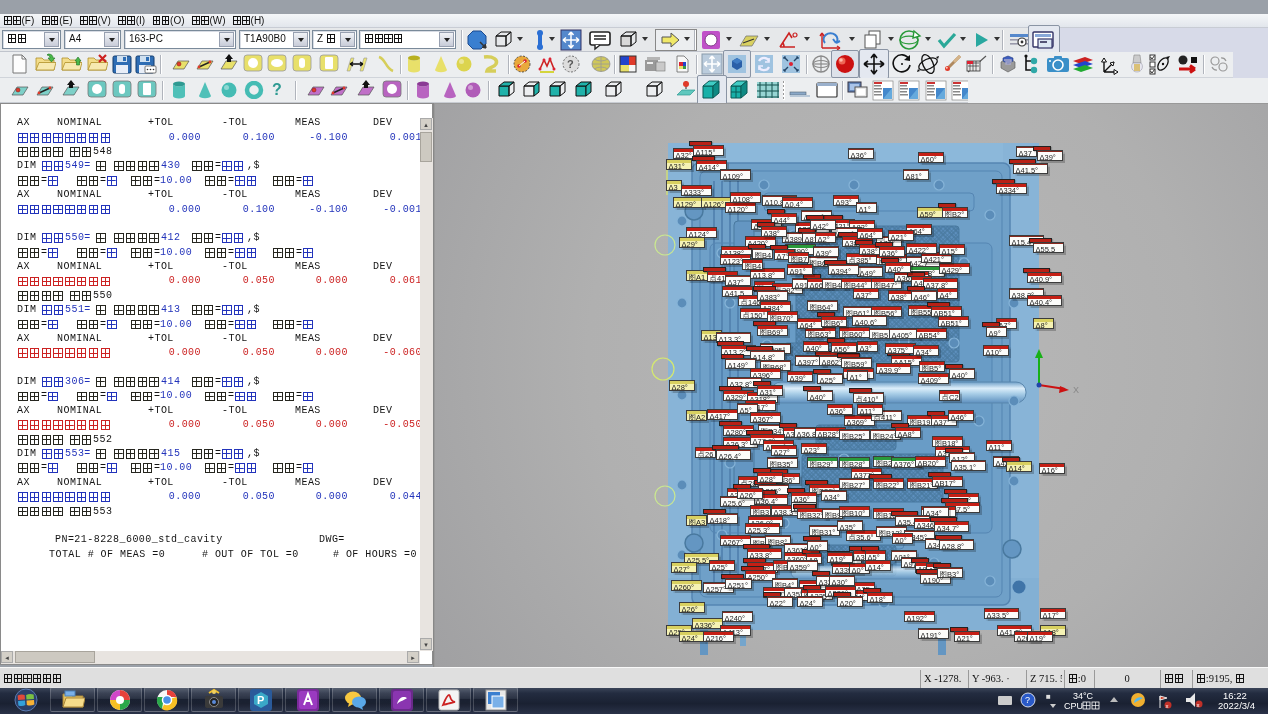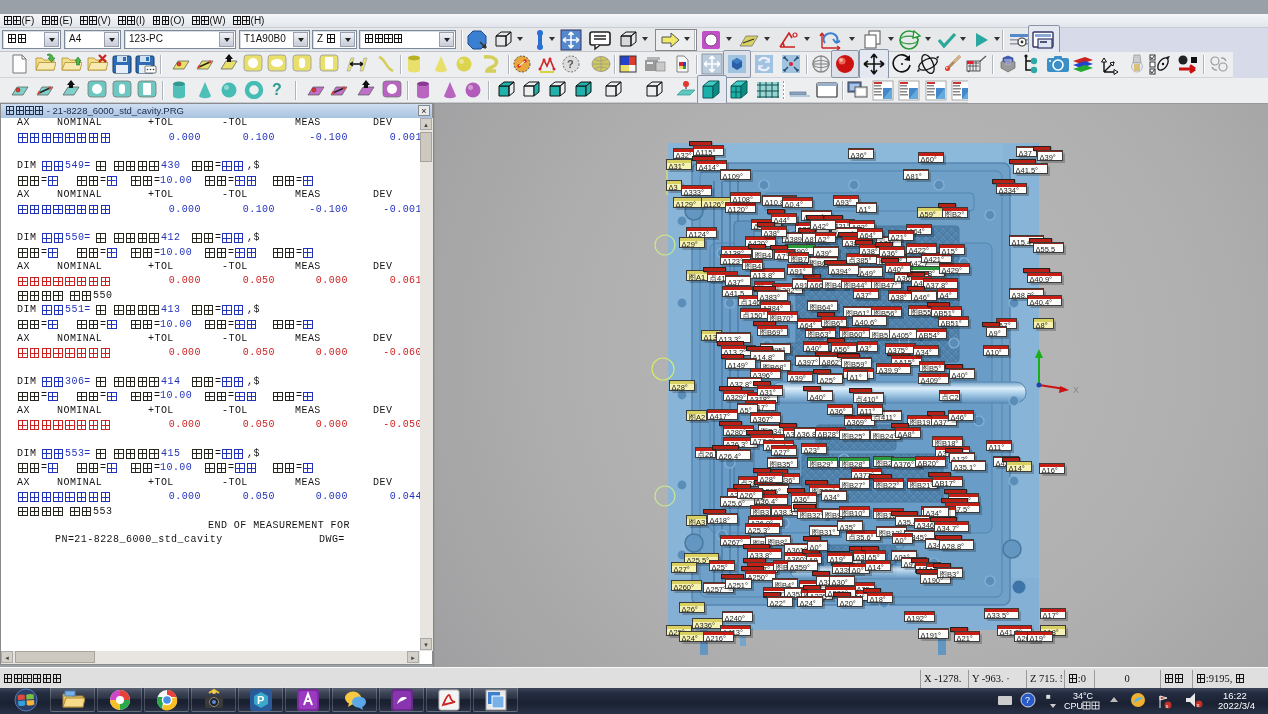--- a/index.html
+++ b/index.html
@@ -74,21 +74,21 @@
           <i></i>
         </span>
       </div>
       <div class="cmb" style="left:64px;width:57px">
         <span class="cmbt">A4</span>
         <span class="dd">
           <i></i>
         </span>
       </div>
       <div class="cmb" style="left:124px;width:112px">
-        <span class="cmbt">123-PC</span>
+        <span class="cmbt">163-PC</span>
         <span class="dd">
           <i></i>
         </span>
       </div>
       <div class="cmb" style="left:239px;width:71px">
         <span class="cmbt">T1A90B0</span>
         <span class="dd">
           <i></i>
         </span>
       </div>
@@ -1304,37 +1304,41 @@
 <div class="lb lw" style="left:363px;top:493px;width:26px">Δ24°</div>
 <div class="rb" style="left:399px;top:489px;width:18px"></div>
 <div class="lb lw" style="left:403px;top:493px;width:26px">Δ20°</div>
 <div class="rb" style="left:429px;top:485px;width:18px"></div>
 <div class="lb" style="left:433px;top:489px;width:26px">Δ18°</div>
 <div class="rb" style="left:299px;top:381px;width:18px"></div>
 <div class="lb" style="left:303px;top:385px;width:26px">Δ26°</div>
 <div class="lb" style="left:275px;top:457px;width:26px">Δ25°</div>
     </div>
 <div id="editwin">
-<div id="edithead"><i class="hz s"></i><i class="hz s"></i><i class="hz s"></i><i class="hz s"></i> - 21-8228_6000_std_cavity.PRG<span class="xb">×</span></div>
 <div style="position:absolute;left:0;top:14px;width:419px;height:533px;overflow:hidden;background:#fff">
 <div id="edittext" style="top:0">
 <div class="ln" style="top:-0.8px">
             <span class="t " style="left:16px">AX</span>
             <span class="t " style="left:56px">NOMINAL</span>
             <span class="t " style="left:147px">+TOL</span>
             <span class="t " style="left:221px">-TOL</span>
             <span class="t " style="left:294px">MEAS</span>
             <span class="t " style="left:372px">DEV</span>
           </div>
 <div class="ln" style="top:13.6px">
             <span class="t cj b" style="left:16px;width:96px"><i class="hz"></i><i class="hz"></i><i class="hz"></i><i class="hz"></i><i class="hz"></i><i class="hz"></i><i class="hz"></i><i class="hz"></i></span>
             <span class="t b" style="left:167.75px">0.000</span>
             <span class="t b" style="left:241.75px">0.100</span>
             <span class="t b" style="left:308.3px">-0.100</span>
             <span class="t b" style="left:388.75px">0.001</span>
+          </div>
+<div class="ln" style="top:28.0px">
+            <span class="t cj " style="left:16px;width:48px"><i class="hz"></i><i class="hz"></i><i class="hz"></i><i class="hz"></i></span>
+            <span class="t cj " style="left:68px;width:24px"><i class="hz"></i><i class="hz"></i></span>
+            <span class="t " style="left:92px">548</span>
           </div>
 <div class="ln" style="top:42.3px">
             <span class="t " style="left:16px">DIM</span>
             <span class="t cj b" style="left:40px;width:24px"><i class="hz"></i><i class="hz"></i></span>
             <span class="t b" style="left:64px">549=</span>
             <span class="t cj " style="left:94px;width:12px"><i class="hz"></i></span>
             <span class="t cj " style="left:112px;width:48px"><i class="hz"></i><i class="hz"></i><i class="hz"></i><i class="hz"></i></span>
             <span class="t b" style="left:160px">430</span>
             <span class="t cj " style="left:190px;width:24px"><i class="hz"></i><i class="hz"></i></span>
             <span class="t " style="left:214px">=</span>
@@ -1503,20 +1507,25 @@
             <span class="t " style="left:294px">MEAS</span>
             <span class="t " style="left:372px">DEV</span>
           </div>
 <div class="ln" style="top:301.2px">
             <span class="t cj r" style="left:16px;width:96px"><i class="hz"></i><i class="hz"></i><i class="hz"></i><i class="hz"></i><i class="hz"></i><i class="hz"></i><i class="hz"></i><i class="hz"></i></span>
             <span class="t r" style="left:167.75px">0.000</span>
             <span class="t r" style="left:241.75px">0.050</span>
             <span class="t r" style="left:314.75px">0.000</span>
             <span class="t r" style="left:382.3px">-0.050</span>
           </div>
+<div class="ln" style="top:315.6px">
+            <span class="t cj " style="left:16px;width:48px"><i class="hz"></i><i class="hz"></i><i class="hz"></i><i class="hz"></i></span>
+            <span class="t cj " style="left:68px;width:24px"><i class="hz"></i><i class="hz"></i></span>
+            <span class="t " style="left:92px">552</span>
+          </div>
 <div class="ln" style="top:329.9px">
             <span class="t " style="left:16px">DIM</span>
             <span class="t cj b" style="left:40px;width:24px"><i class="hz"></i><i class="hz"></i></span>
             <span class="t b" style="left:64px">553=</span>
             <span class="t cj " style="left:94px;width:12px"><i class="hz"></i></span>
             <span class="t cj " style="left:112px;width:48px"><i class="hz"></i><i class="hz"></i><i class="hz"></i><i class="hz"></i></span>
             <span class="t b" style="left:160px">415</span>
             <span class="t cj " style="left:190px;width:24px"><i class="hz"></i><i class="hz"></i></span>
             <span class="t " style="left:214px">=</span>
             <span class="t cj b" style="left:220px;width:24px"><i class="hz"></i><i class="hz"></i></span>
@@ -1552,26 +1561,28 @@
             <span class="t b" style="left:167.75px">0.000</span>
             <span class="t b" style="left:241.75px">0.050</span>
             <span class="t b" style="left:314.75px">0.000</span>
             <span class="t b" style="left:388.75px">0.044</span>
           </div>
 <div class="ln" style="top:387.5px">
             <span class="t cj " style="left:16px;width:48px"><i class="hz"></i><i class="hz"></i><i class="hz"></i><i class="hz"></i></span>
             <span class="t cj " style="left:68px;width:24px"><i class="hz"></i><i class="hz"></i></span>
             <span class="t " style="left:92px">553</span>
           </div>
-<div class="ln" style="top:401.8px">
-            <span class="t " style="left:207px">END OF MEASUREMENT FOR</span>
-          </div>
 <div class="ln" style="top:416.2px">
             <span class="t " style="left:54px">PN=21-8228_6000_std_cavity</span>
             <span class="t " style="left:318px">DWG=</span>
+          </div>
+<div class="ln" style="top:430.6px">
+            <span class="t " style="left:48px">TOTAL # OF MEAS =0</span>
+            <span class="t " style="left:201px"># OUT OF TOL =0</span>
+            <span class="t " style="left:332px"># OF HOURS =0</span>
           </div>
 </div>
       </div>
 <div id="vsb">
         <div class="sbtn" style="top:0"> ▴</div>
         <div class="thumb" style="left:0;top:14px;width:12px;height:30px"></div>
         <div class="sbtn" style="top:520px">▾</div>
       </div>
 <div id="hsb">
         <div class="sbtn" style="left:0">◂</div>

